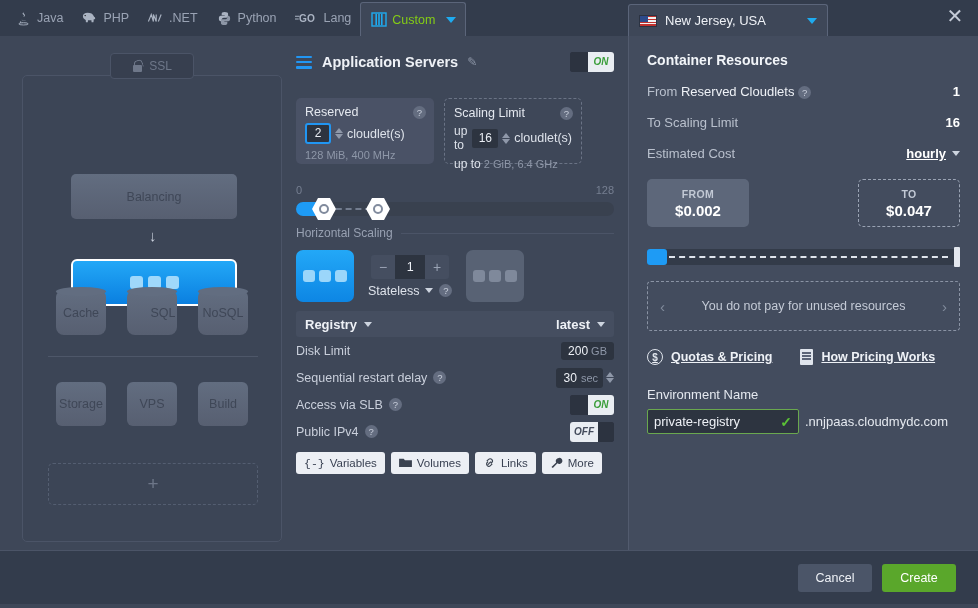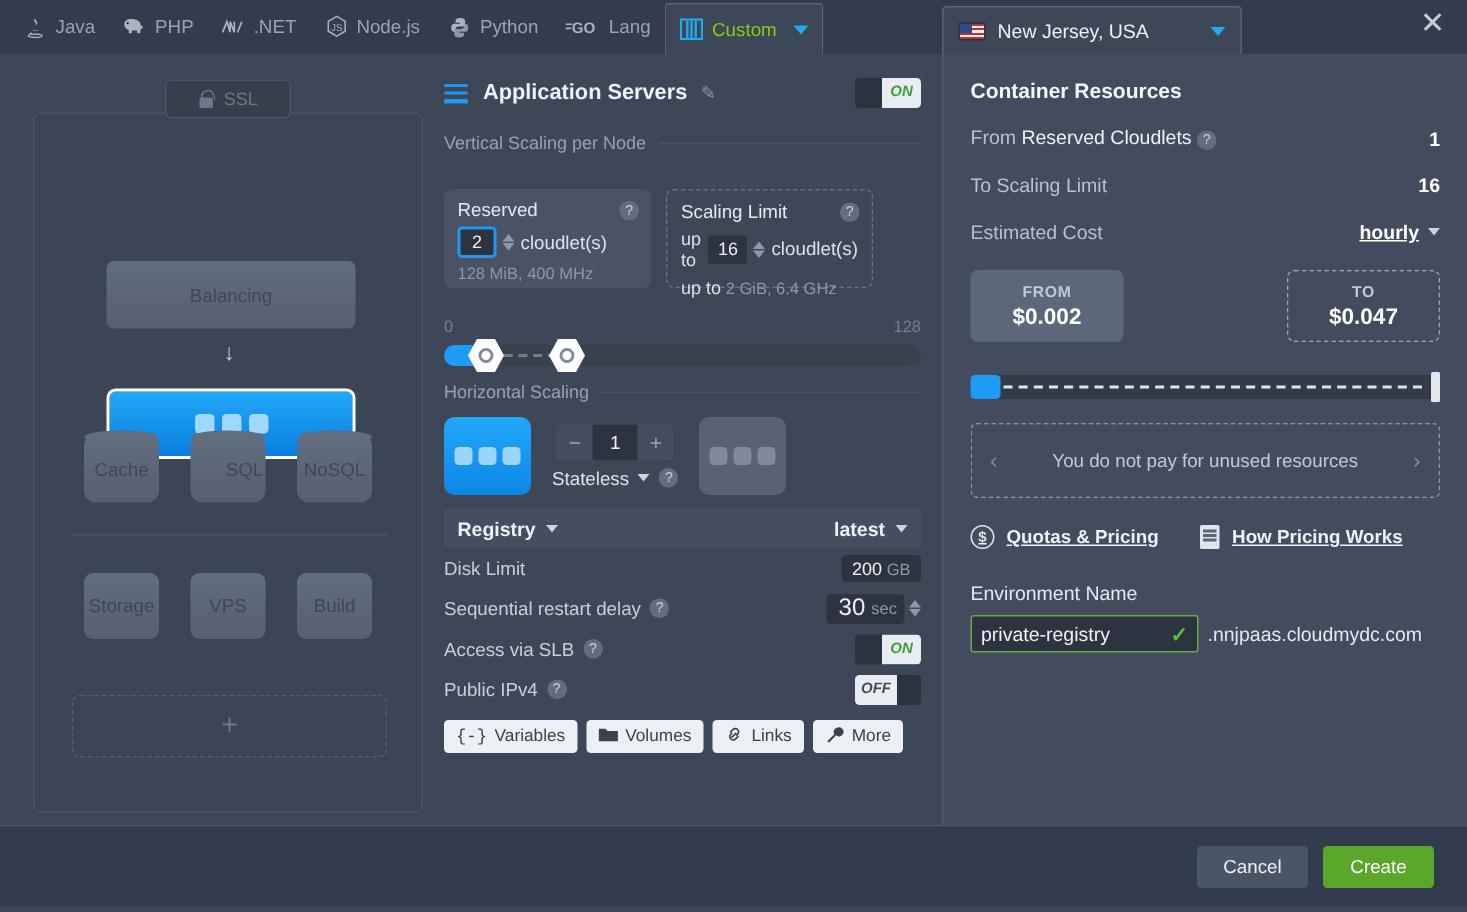--- a/index.html
+++ b/index.html
@@ -213,21 +213,21 @@
     height: 26px; background: #454e60; border-radius: 3px; padding: 0 9px; margin-top: 9px;
     font-size: 13px; font-weight: bold; color: #eef1f6;
   }
   .registry-bar .g { display: flex; align-items: center; gap: 7px; }
 
   .kv-row { display: flex; align-items: center; justify-content: space-between; height: 27px; font-size: 12.5px; color: #c9cfdb; }
   .kv-left { display: flex; align-items: center; gap: 6px; }
   .disk-box { background: #2d3440; border-radius: 3px; padding: 2px 7px; font-size: 12px; color: #eef1f6; }
   .disk-box span { color: #8e97a8; font-size: 11px; margin-left: 3px; }
   .sec-box { display: flex; align-items: center; background: #2d3440; border-radius: 3px; height: 20px; }
-  .sec-box .v { padding: 0 4px 0 8px; font-size: 16px; color: #eef1f6; line-height: 20px; }
+  .sec-box .v { padding: 0 4px 0 8px; font-size: 12px; color: #eef1f6; line-height: 20px; }
   .sec-box .u { font-size: 11px; color: #8e97a8; padding-right: 5px; line-height: 20px; }
 
   .btn-row { display: flex; gap: 6px; margin-top: 7px; }
   .mini-btn {
     display: flex; align-items: center; gap: 5px; height: 22px; padding: 0 8px;
     background: #eceff4; border-radius: 3px; color: #394152; font-size: 11.5px; white-space: nowrap;
   }
 
   
   .rightpanel {
@@ -326,29 +326,20 @@
       <div class="lang-tab">
         <span class="lang-ico">
           <svg width="22" height="14" viewBox="0 0 24 14">
               <path d="M2 12L6 2l3 10M9 12V2l4 10V2" stroke="#aab3c2" stroke-width="1.6" fill="none"></path>
               <path d="M16 12L20 2" stroke="#aab3c2" stroke-width="1.6"></path>
             </svg>
         </span>
         <span>.NET</span>
       </div>
 
-      <div class="lang-tab">
-        <span class="lang-ico">
-          <svg width="15" height="16" viewBox="0 0 16 17">
-              <path d="M8 1l6 3.5v7L8 15 2 11.5v-7z" fill="none" stroke="#aab3c2" stroke-width="1.1"></path>
-              <text x="8" y="11" font-size="7" fill="#aab3c2" text-anchor="middle" font-family="sans-serif">JS</text>
-            </svg>
-        </span>
-        <span>Node.js</span>
-      </div>
 
       <div class="lang-tab">
         <span class="lang-ico">
           <svg width="15" height="15" viewBox="0 0 16 16">
               <path d="M8 1c-2.2 0-3 .8-3 2v1.5h3.2v.6H4C2.6 5.1 2 6 2 8s.6 2.9 2 2.9h1V9.3c0-1.3 1-2.2 2.3-2.2H10c1 0 1.8-.7 1.8-1.7V3c0-1.2-1-2-3.8-2z" fill="#aab3c2"></path>
               <path d="M8 15c2.2 0 3-.8 3-2v-1.5H7.8v-.6H12c1.4 0 2-.9 2-2.9s-.6-2.9-2-2.9h-1v1.6c0 1.3-1 2.2-2.3 2.2H6c-1 0-1.8.7-1.8 1.7V13c0 1.2 1 2 3.8 2z" fill="#8d96a6"></path>
             </svg>
         </span>
         <span>Python</span>
       </div>
@@ -443,24 +434,20 @@
         </span>
       <span class="panel-title">Application Servers</span>
       <span class="pencil">✎</span>
       <span style="flex:1"></span>
       <span class="toggle on">
         <i class="knob"></i>
         <i class="lbl">ON</i>
       </span>
     </div>
 
-    <div class="section-label">
-      <span>Vertical Scaling per Node</span>
-      <span class="rule"></span>
-    </div>
 
     <div class="vs-row">
       <div class="vs-card solid">
         <div class="vs-title">Reserved</div>
         <span class="helpq">?</span>
         <div class="mid-row">
           <span class="numbox focus">2</span>
           <span class="spin">
               <i class="up"></i>
               <i class="dn"></i>

